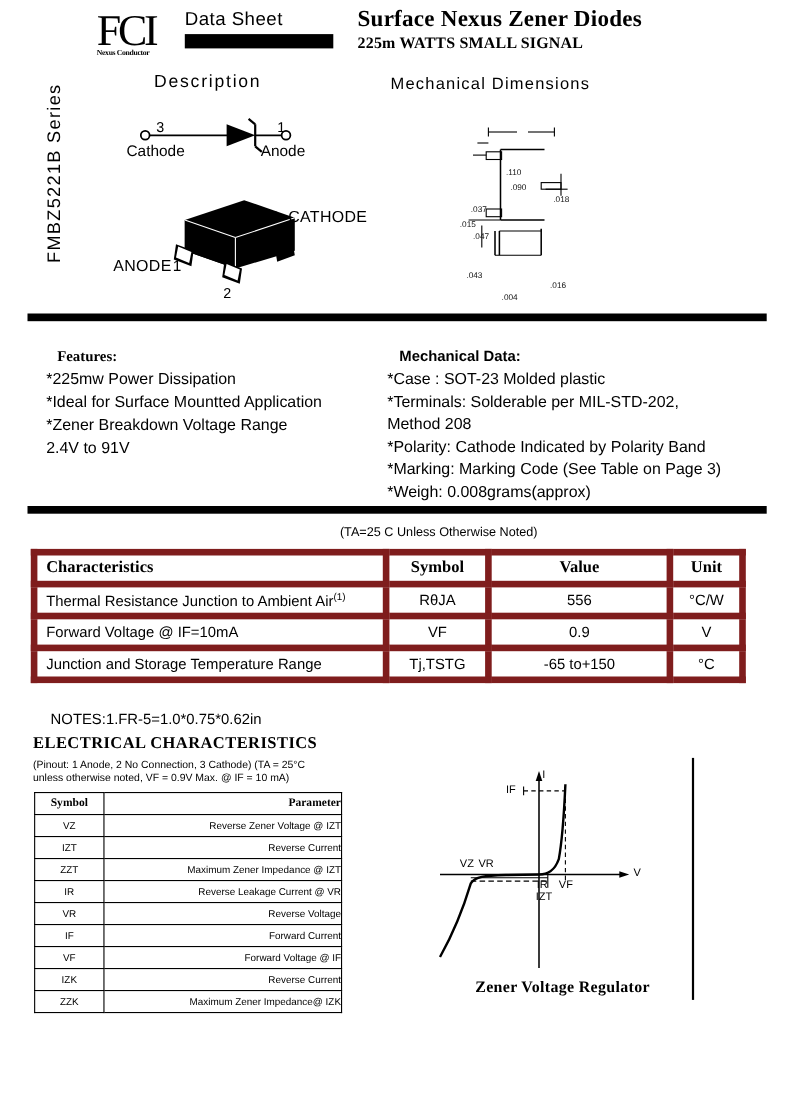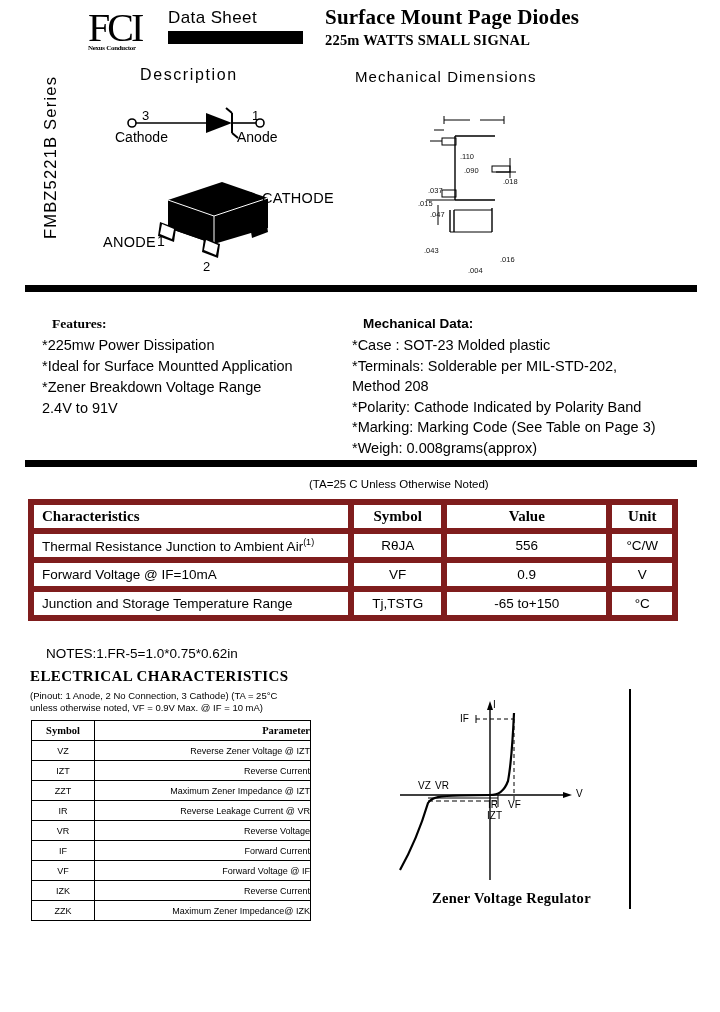--- a/index.html
+++ b/index.html
@@ -116,21 +116,21 @@
 <div class="page">
 
   <div class="abs" id="logo-block">
     <div class="fci">FCI</div>
     <div class="fci-sub">Nexus Conductor</div>
   </div>
 
   <div class="abs" id="data-sheet-label">Data Sheet</div>
   <div class="abs" id="data-sheet-bar"></div>
 
-  <div class="abs" id="title-main">Surface Mount Page Diodes</div>
+  <div class="abs" id="title-main">Surface Nexus Zener Diodes</div>
   <div class="abs" id="title-sub">225m WATTS SMALL SIGNAL</div>
 
   <div class="abs" id="series-label">FMBZ5221B Series</div>
 
   <div class="abs" id="desc-heading">Description</div>
   <div class="abs" id="mech-heading">Mechanical Dimensions</div>
 
   <svg class="abs" id="schematic" width="220" height="50">
     <circle cx="12" cy="18" r="4" fill="none" stroke="#000" stroke-width="1.6"></circle>
     <line x1="16" y1="18" x2="88" y2="18" stroke="#000" stroke-width="1.6"></line>
@@ -195,21 +195,21 @@
       <line x1="34" y1="30" x2="44" y2="30" stroke="#000" stroke-width="1"></line>
     </svg>
     <span class="dim" style="left:60px;top:52px;">.110</span>
     <span class="dim" style="left:64px;top:66px;">.090</span>
     <span class="dim" style="left:103px;top:77px;">.018</span>
     <span class="dim" style="left:28px;top:86px;">.037</span>
     <span class="dim" style="left:18px;top:99px;">.015</span>
     <span class="dim" style="left:30px;top:110px;">.047</span>
     <span class="dim" style="left:24px;top:146px;">.043</span>
     <span class="dim" style="left:100px;top:155px;">.016</span>
-    <span class="dim" style="left:68px;top:166px;">.004</span>
+    <span class="dim" style="left:56px;top:166px;">.004</span>
   </div>
 
   <div class="rule" id="rule-top"></div>
   <div class="rule" id="rule-mid"></div>
 
   <div class="abs" id="features-head">Features:</div>
   <div class="abs" id="features-list">
     <div>*225mw Power Dissipation</div>
     <div>*Ideal for Surface Mountted Application</div>
     <div>*Zener Breakdown Voltage Range</div>

